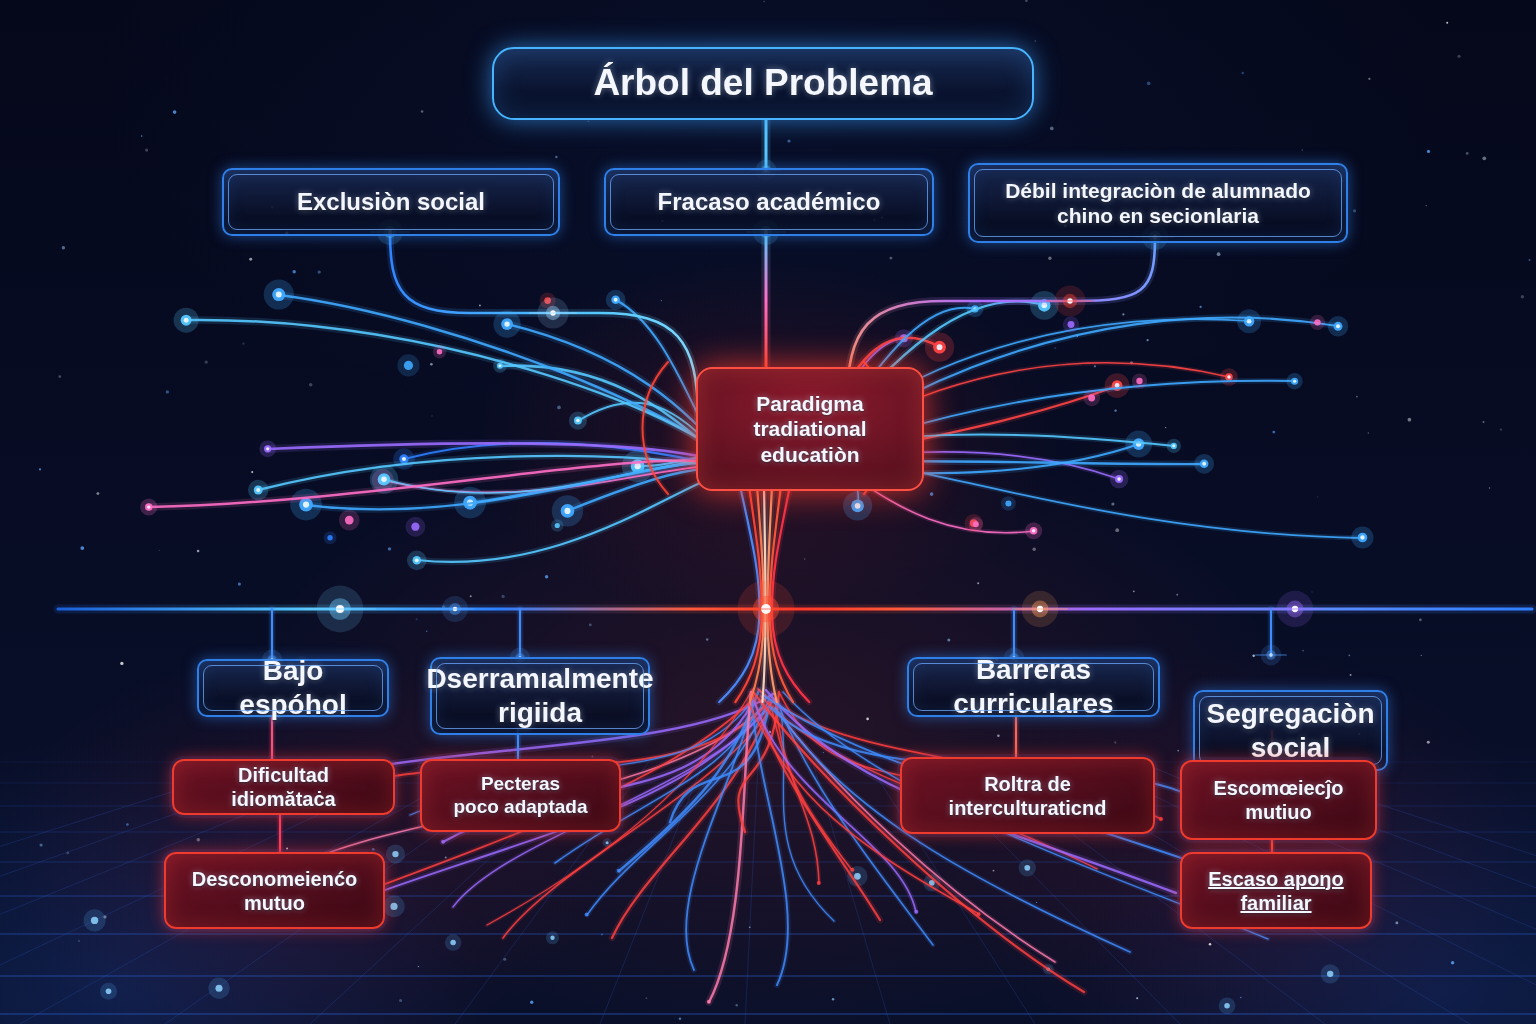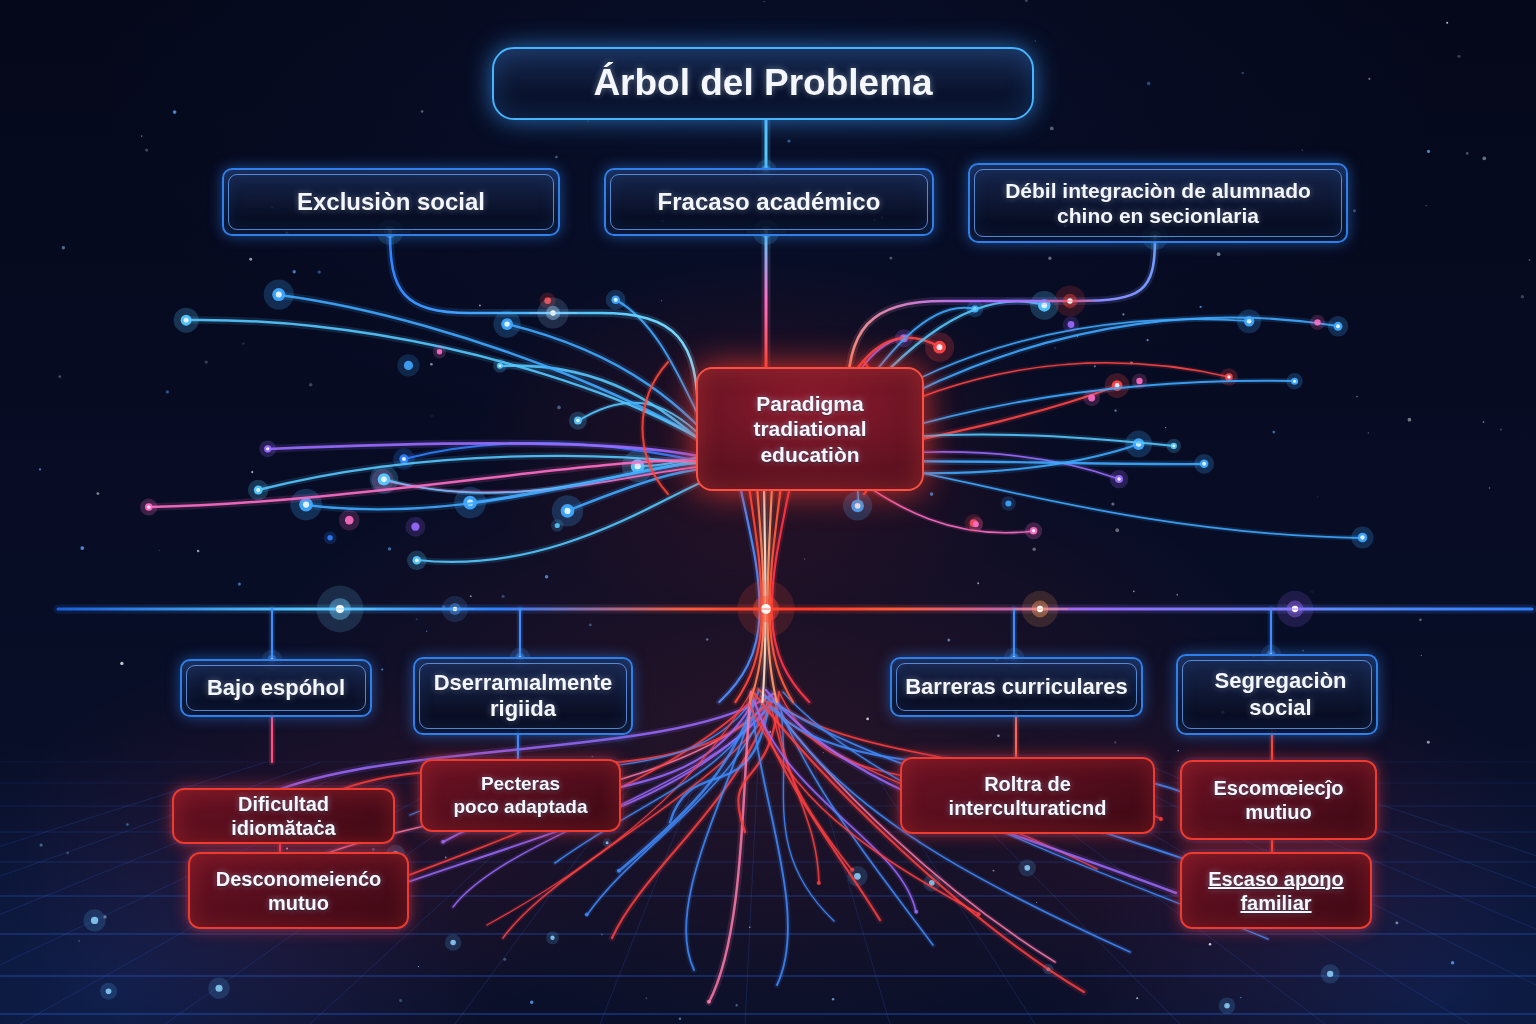--- a/index.html
+++ b/index.html
@@ -47,31 +47,31 @@
   #core-box{
     left:696px;top:367px;width:224px;height:120px;font-size:21px;border-radius:16px;
     border:2px solid #ff4f43;
     background:radial-gradient(130% 120% at 50% 28%,#8a1a2c,#57101f 62%,#3f0a16);
     box-shadow:0 0 34px rgba(255,60,45,.8), inset 0 0 24px rgba(255,90,70,.3);
   }
   .e{font-size:24px;}
   #e1{left:222px;top:168px;width:334px;height:64px;}
   #e2{left:604px;top:168px;width:326px;height:64px;}
   #e3{left:968px;top:163px;width:376px;height:76px;font-size:21px;}
-  .l1{font-size:22px;}
+  .l1{font-size:28px;margin-left:17px;}
   #b1{left:180px;top:659px;width:188px;height:54px;}
   #b2{left:413px;top:657px;width:216px;height:74px;}
   #b3{left:890px;top:657px;width:249px;height:56px;}
-  #b4{left:1176px;top:654px;width:191px;height:77px;padding-left:7px;}
+  #b4{left:1176px;top:690px;width:191px;height:77px;}
   .l2{font-size:20px;}
-  #r1{left:172px;top:788px;width:219px;height:52px;}
+  #r1{left:172px;top:759px;width:219px;height:52px;}
   #r2{left:420px;top:759px;width:197px;height:69px;font-size:19px;}
   #r3{left:900px;top:757px;width:251px;height:73px;align-items:center;}
   #r4{left:1180px;top:760px;width:193px;height:76px;}
-  #r5{left:188px;top:852px;width:217px;height:73px;}
+  #r5{left:164px;top:852px;width:217px;height:73px;}
   #r6{left:1180px;top:852px;width:188px;height:73px;text-decoration:underline;}
 </style>
 </head>
 <body>
 
 <div id="canvas">
   <svg id="bg" width="1536" height="1024" viewBox="0 0 1536 1024">
       <defs>
         <linearGradient id="gH" x1="58" y1="0" x2="1532" y2="0" gradientUnits="userSpaceOnUse">
           <stop offset="0" stop-color="#1b5fd9"></stop>

